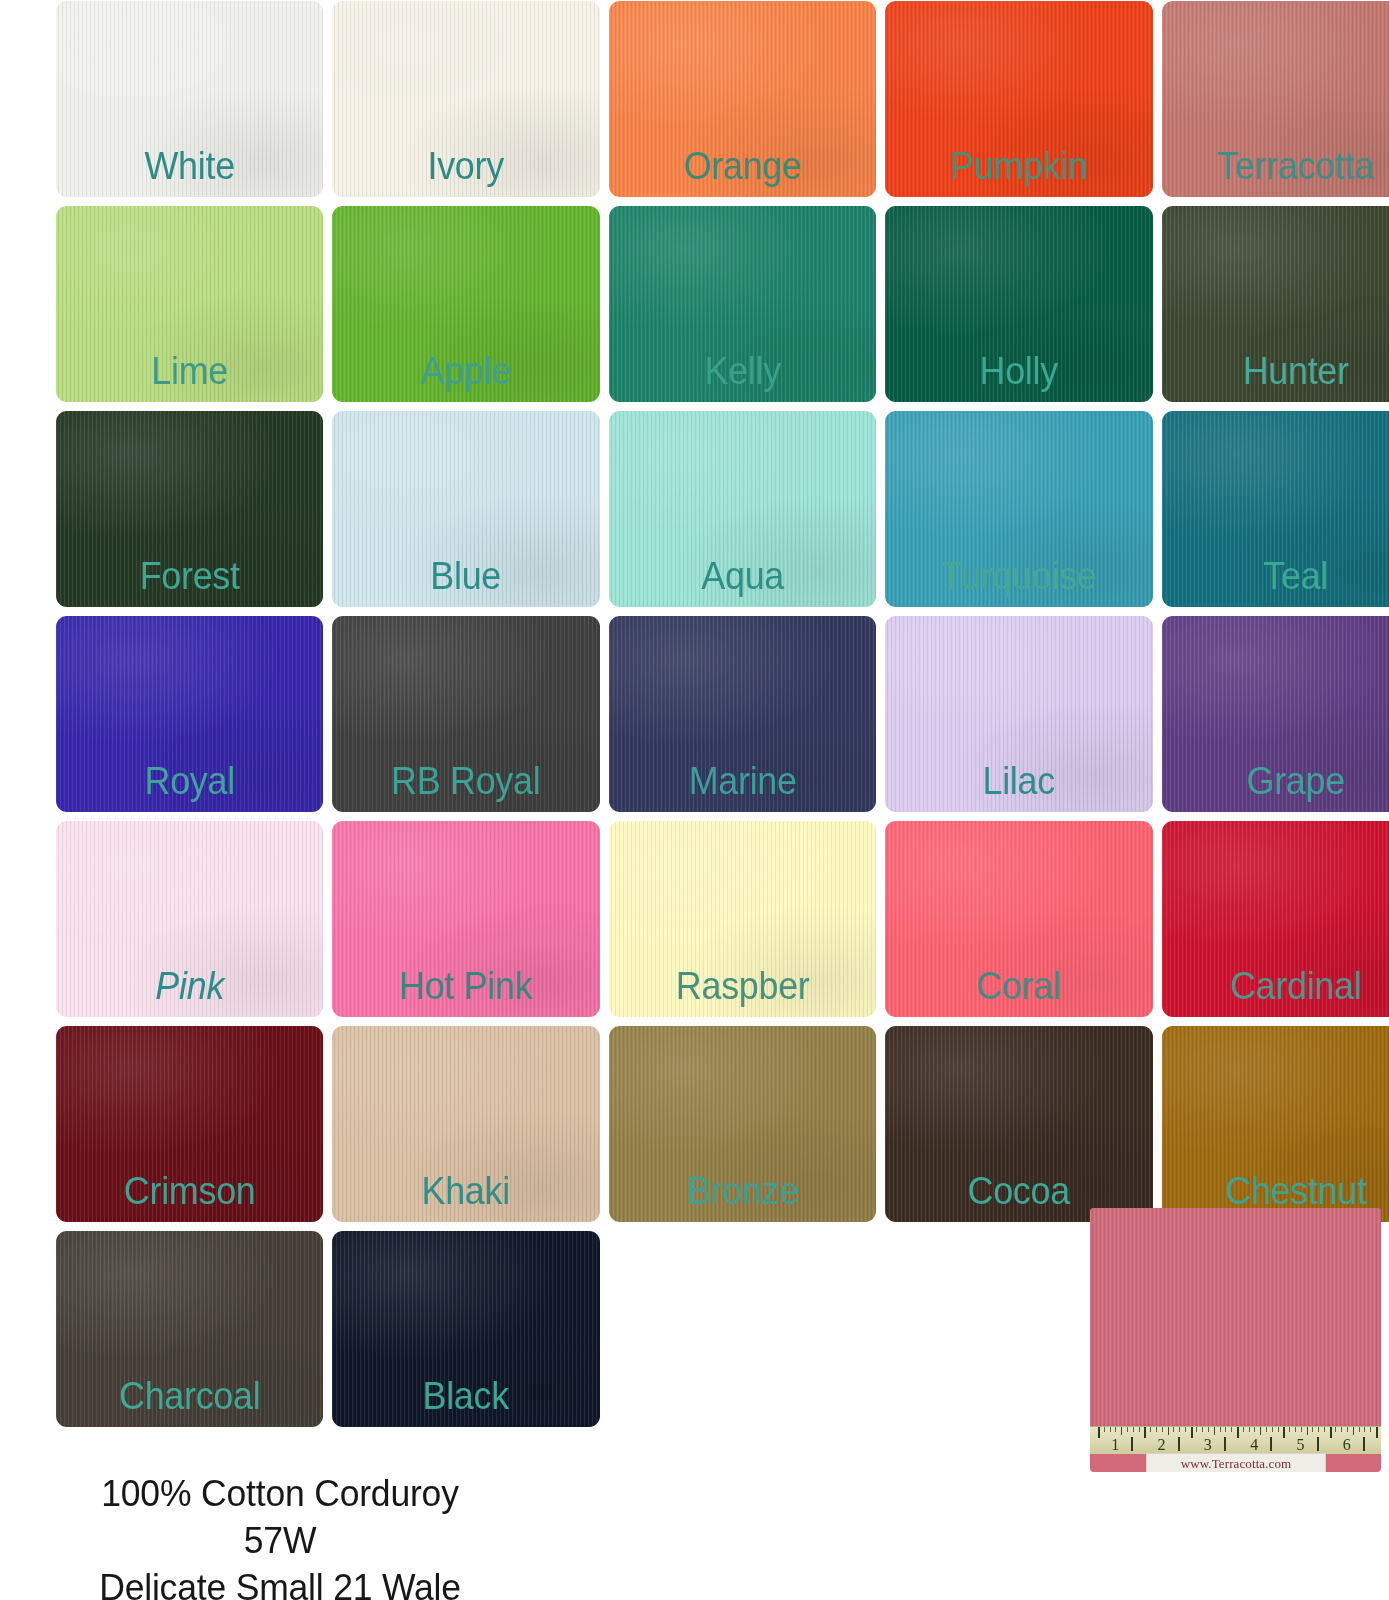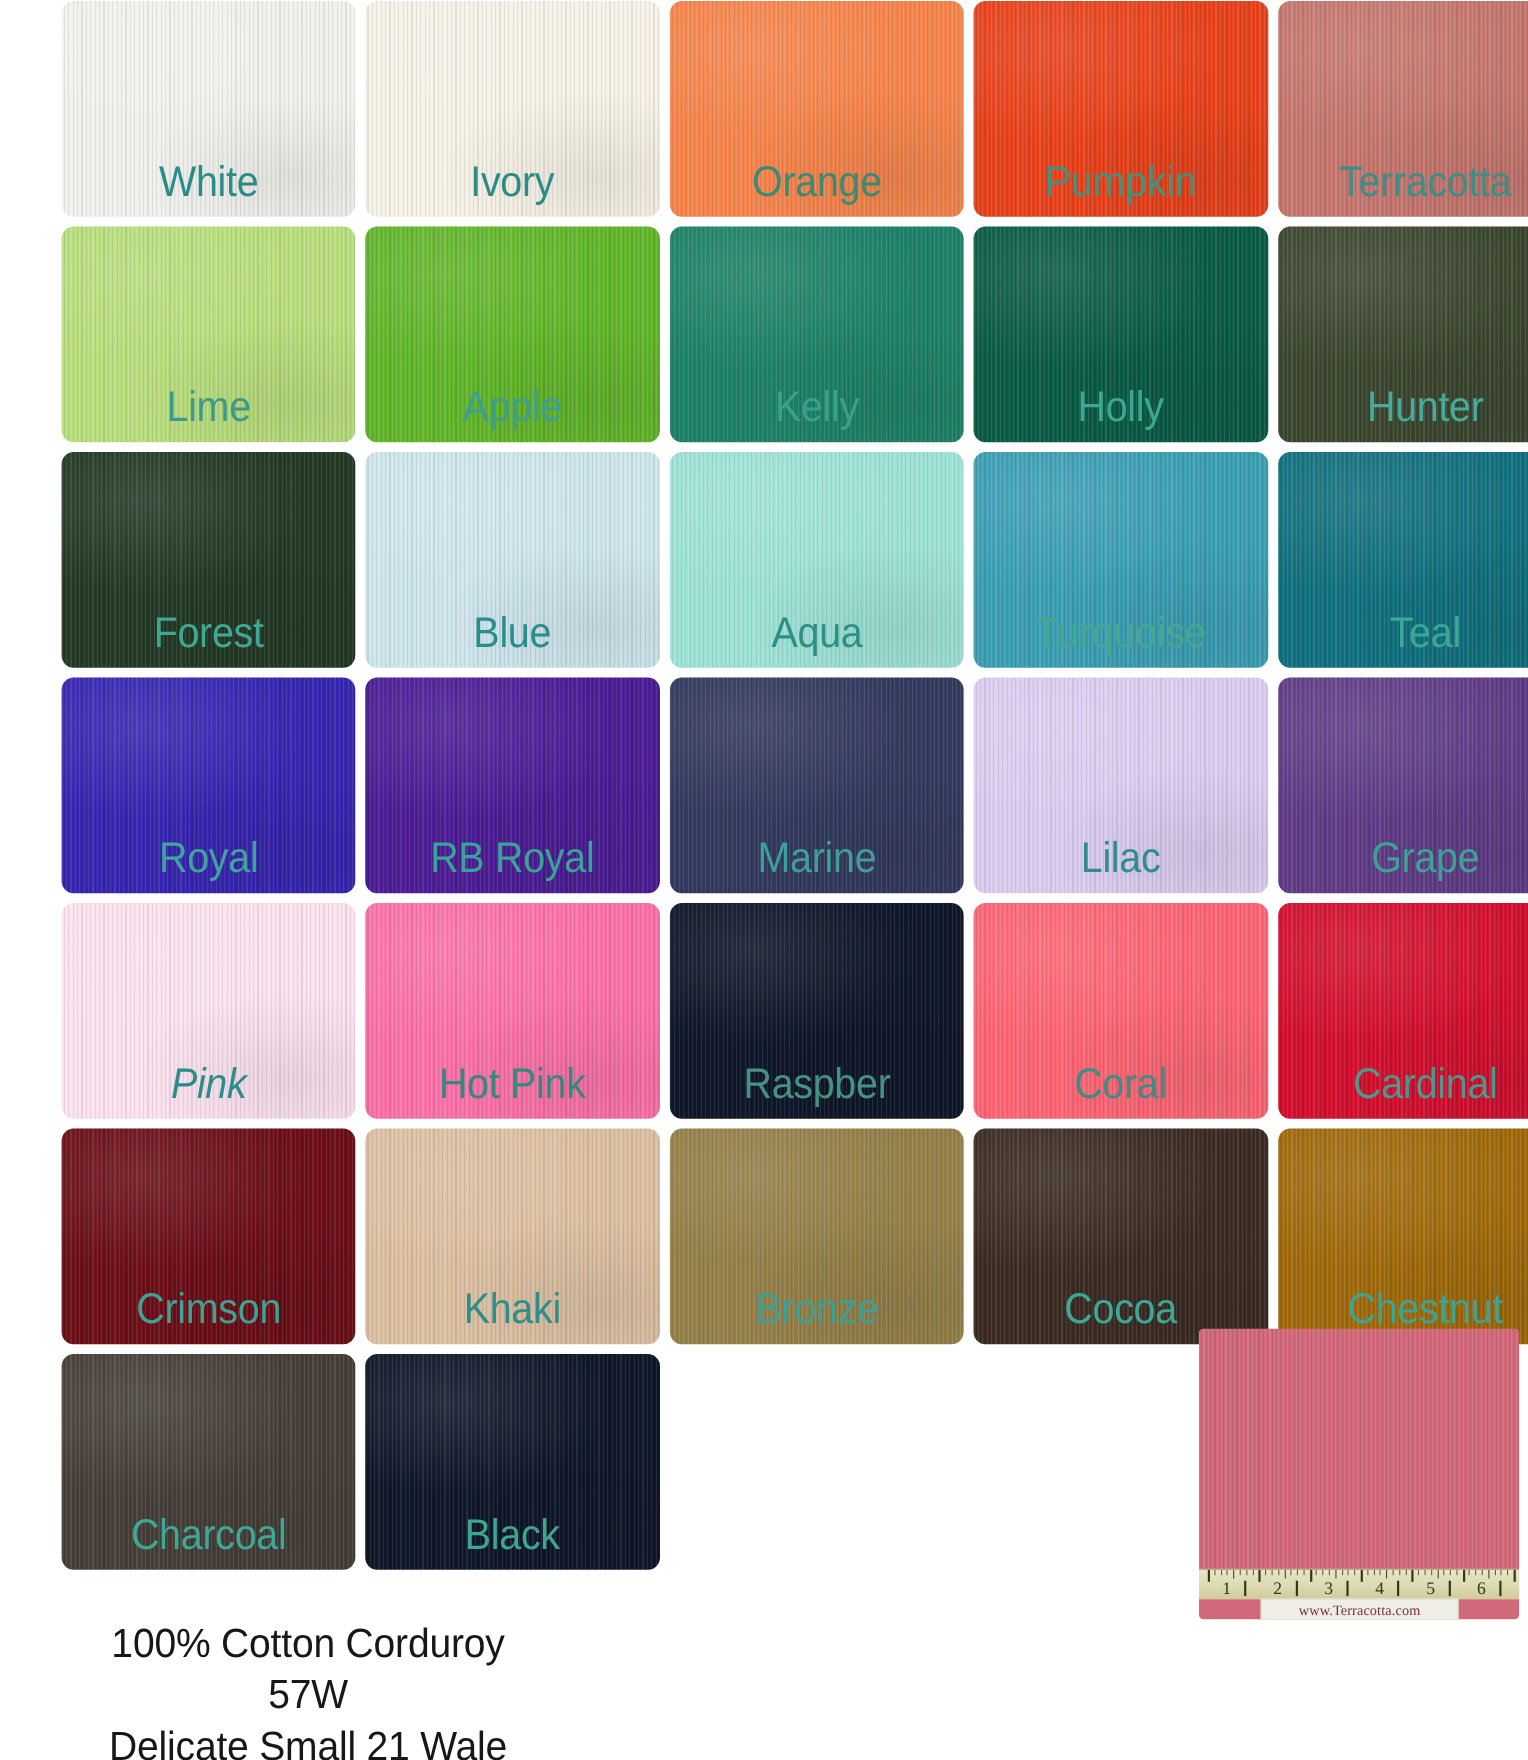--- a/index.html
+++ b/index.html
@@ -281,21 +281,21 @@
       <div class="swatch" style="background: rgb(18, 112, 127);">
         <div class="sheen"></div>
         <div class="wale"></div>
         <div class="swatch-label" style="color: rgb(59, 168, 146);">Teal</div>
       </div>
       <div class="swatch" style="background: rgb(55, 38, 176);">
         <div class="sheen"></div>
         <div class="wale"></div>
         <div class="swatch-label" style="color: rgb(64, 164, 155);">Royal</div>
       </div>
-      <div class="swatch" style="background: #4c1d95;">
+      <div class="swatch" style="background: #404040;">
         <div class="sheen"></div>
         <div class="wale"></div>
         <div class="swatch-label" style="color: rgb(58, 162, 150);">RB Royal</div>
       </div>
       <div class="swatch" style="background: rgb(52, 58, 94); padding-left: 38px;">
         <div class="sheen"></div>
         <div class="wale"></div>
         <div class="swatch-label" style="color: rgb(63, 159, 152);">Marine</div>
       </div>
       <div class="swatch" style="background: rgb(220, 205, 240);">
@@ -311,21 +311,21 @@
       <div class="swatch" style="background: rgb(251, 226, 239); font-style: italic;">
         <div class="sheen"></div>
         <div class="wale"></div>
         <div class="swatch-label" style="color: rgb(42, 141, 139);">Pink</div>
       </div>
       <div class="swatch" style="background: rgb(251, 114, 169);">
         <div class="sheen"></div>
         <div class="wale"></div>
         <div class="swatch-label" style="color: rgb(53, 136, 127);">Hot Pink</div>
       </div>
-      <div class="swatch" style="background: #0f172a; padding-left: 48px;">
+      <div class="swatch" style="background: #fef9c3; padding-left: 48px;">
         <div class="sheen"></div>
         <div class="wale"></div>
         <div class="swatch-label" style="color: rgb(70, 145, 127);">Raspber</div>
       </div>
       <div class="swatch" style="background: rgb(253, 102, 117);">
         <div class="sheen"></div>
         <div class="wale"></div>
         <div class="swatch-label" style="color: rgb(63, 139, 134);">Coral</div>
       </div>
       <div class="swatch" style="background: rgb(210, 16, 47);">

